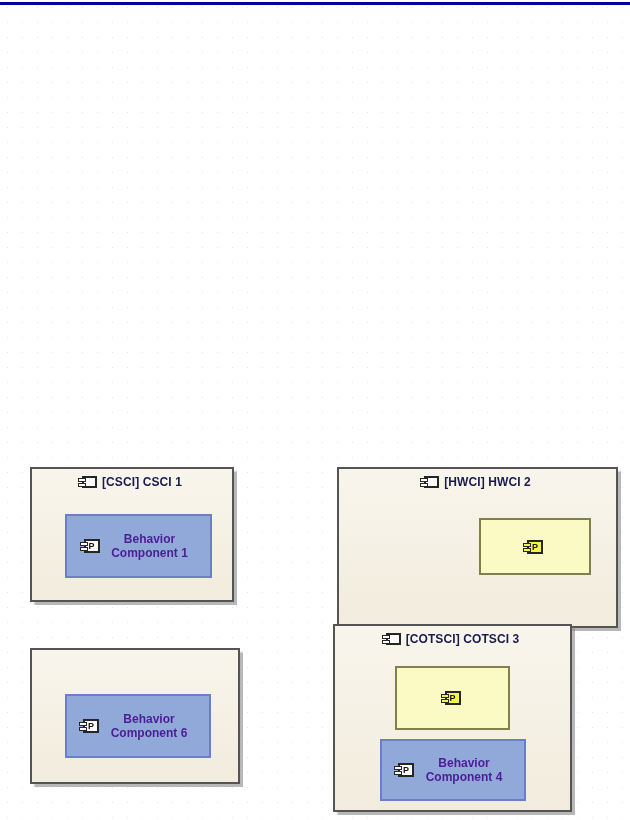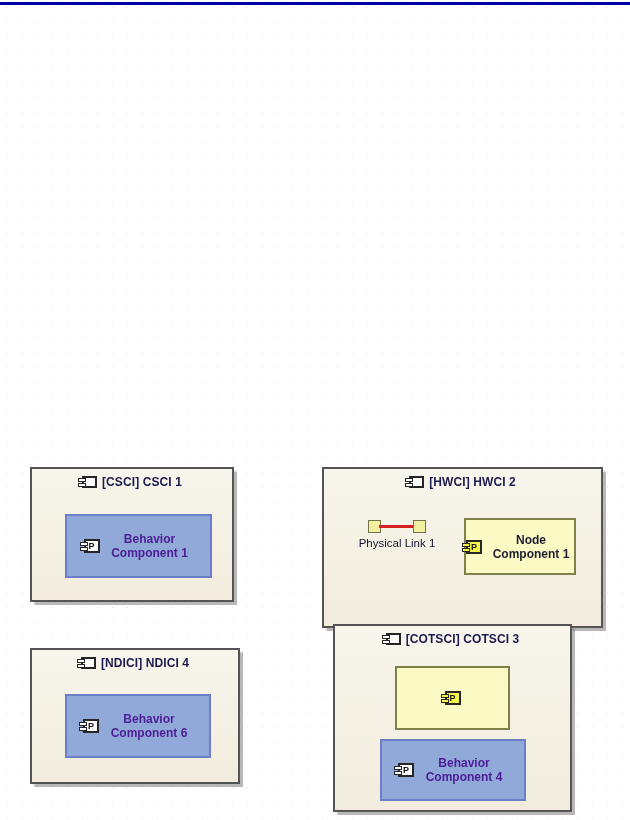--- a/index.html
+++ b/index.html
@@ -13,21 +13,21 @@
   .top-rule{position:absolute;left:0;top:2px;width:630px;height:3px;background:#0000a2;}
 
   
   .container{
     position:absolute;box-sizing:border-box;
     background:linear-gradient(180deg,#f8f5ec 0%,#f1ecdd 100%);
     border:2px solid #545454;
     box-shadow:2.5px 2.5px 1px rgba(125,125,125,0.55);
   }
   .csci1  {left:30px;  top:467px; width:204px; height:135px;}
-  .hwci2  {left:322px; top:467px; width:281px; height:161px;}
+  .hwci2  {left:337px; top:467px; width:281px; height:161px;}
   .ndici4 {left:30px;  top:648px; width:210px; height:136px;}
   .cotsci3{left:333px; top:624px; width:239px; height:188px;}
 
   .c-header{
     display:flex;align-items:center;justify-content:center;gap:5px;
     padding-top:5px;height:16px;
   }
   .c-title{
     font-size:12px;font-weight:700;color:#1a1a4e;letter-spacing:0.1px;white-space:nowrap;
   }
@@ -110,41 +110,28 @@
         </span>
       <span class="comp-label">Behavior Component 1</span>
     </div>
   </div>
 
   <div class="container hwci2">
     <div class="c-header">
       <span class="c-icon"></span>
       <span class="c-title">[HWCI] HWCI 2</span>
     </div>
-    <div class="phys-link">
-      <div class="pl-graphic">
-        <span class="pl-square left"></span>
-        <span class="pl-line"></span>
-        <span class="pl-square right"></span>
-      </div>
-      <div class="pl-label">Physical Link 1</div>
-    </div>
     <div class="comp node node1">
       <span class="p-icon">
           <span>P</span>
         </span>
-      <span class="comp-label">Node Component 1</span>
     </div>
   </div>
 
   <div class="container ndici4">
-    <div class="c-header">
-      <span class="c-icon"></span>
-      <span class="c-title">[NDICI] NDICI 4</span>
-    </div>
     <div class="comp behavior bc2">
       <span class="p-icon">
           <span>P</span>
         </span>
       <span class="comp-label">Behavior Component 6</span>
     </div>
   </div>
 
   <div class="container cotsci3">
     <div class="c-header">

